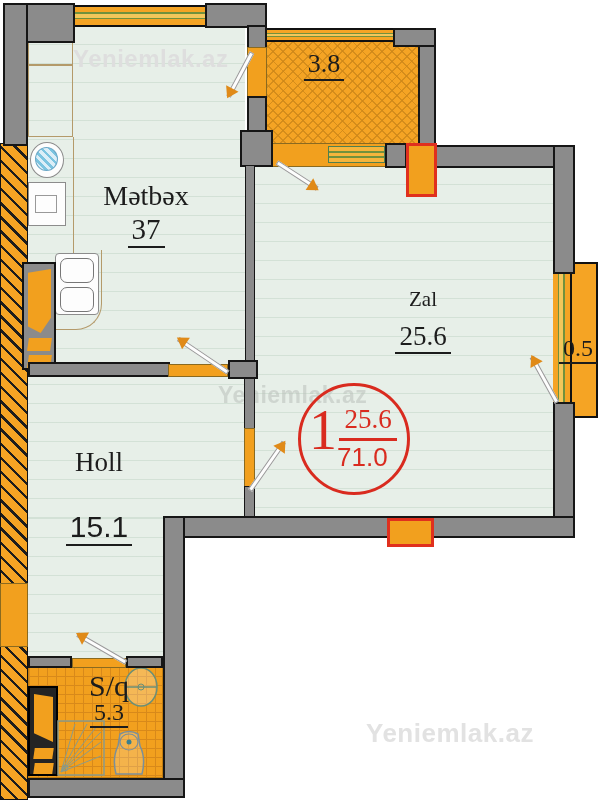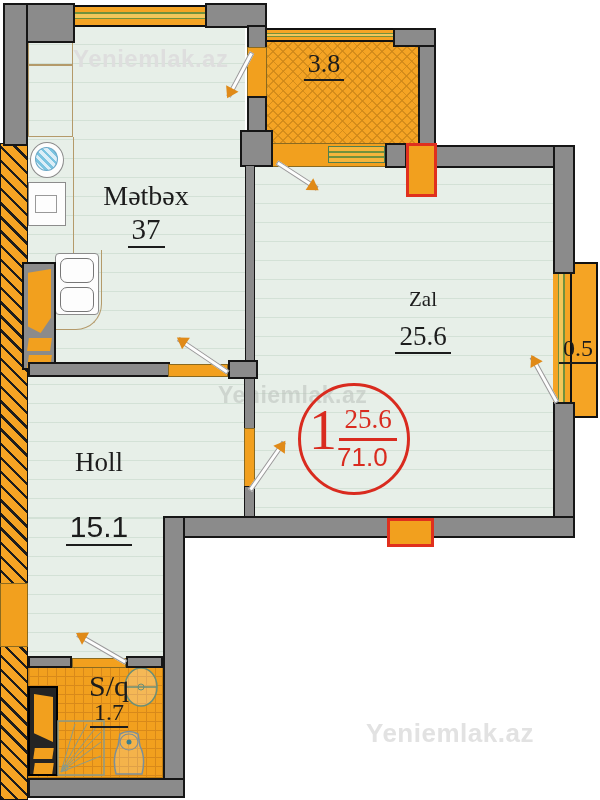--- a/index.html
+++ b/index.html
@@ -184,21 +184,21 @@
   <div class="abs lbl" style="left:85px;top:181px;width:122px;font-size:28px;">Mətbəx</div>
   <div class="abs lbl" style="left:118px;top:214px;width:56px;font-size:29px;"><span class="ul">37</span></div>
 
   <div class="abs lbl" style="left:390px;top:288px;width:66px;font-size:21px;">Zal</div>
   <div class="abs lbl" style="left:390px;top:322px;width:66px;font-size:27px;"><span class="ul">25.6</span></div>
 
   <div class="abs lbl" style="left:66px;top:448px;width:66px;font-size:27px;">Holl</div>
   <div class="abs lbl sans" style="left:62px;top:483px;width:74px;font-size:30px;margin-top:28px;"><span class="ul">15.1</span></div>
 
   <div class="abs lbl" style="left:84px;top:670px;width:50px;font-size:30px;">S/q</div>
-  <div class="abs lbl" style="left:84px;top:700px;width:50px;font-size:24px;"><span class="ul">1.7</span></div>
+  <div class="abs lbl" style="left:84px;top:700px;width:50px;font-size:24px;"><span class="ul">5.3</span></div>
 
   <div class="abs lbl" style="left:300px;top:50px;width:48px;font-size:26px;text-align:center;"><span class="ul">3.8</span></div>
   <div class="abs lbl" style="left:556px;top:336px;width:44px;font-size:24px;"><span class="ul">0.5</span></div>
 
   <div class="abs badge-circle" style="left:298px;top:383px;width:112px;height:112px;">
     <div class="abs badge-red" style="left:8px;top:16px;font-size:56px;line-height:1;">1</div>
     <div class="abs badge-red" style="left:36px;top:18px;width:62px;font-size:27px;text-align:center;">25.6</div>
     <div class="abs fracline" style="left:38px;top:52px;width:58px;"></div>
     <div class="abs badge-red sans" style="left:36px;top:56px;width:62px;font-size:26px;text-align:left;">71.0</div>
   </div>

